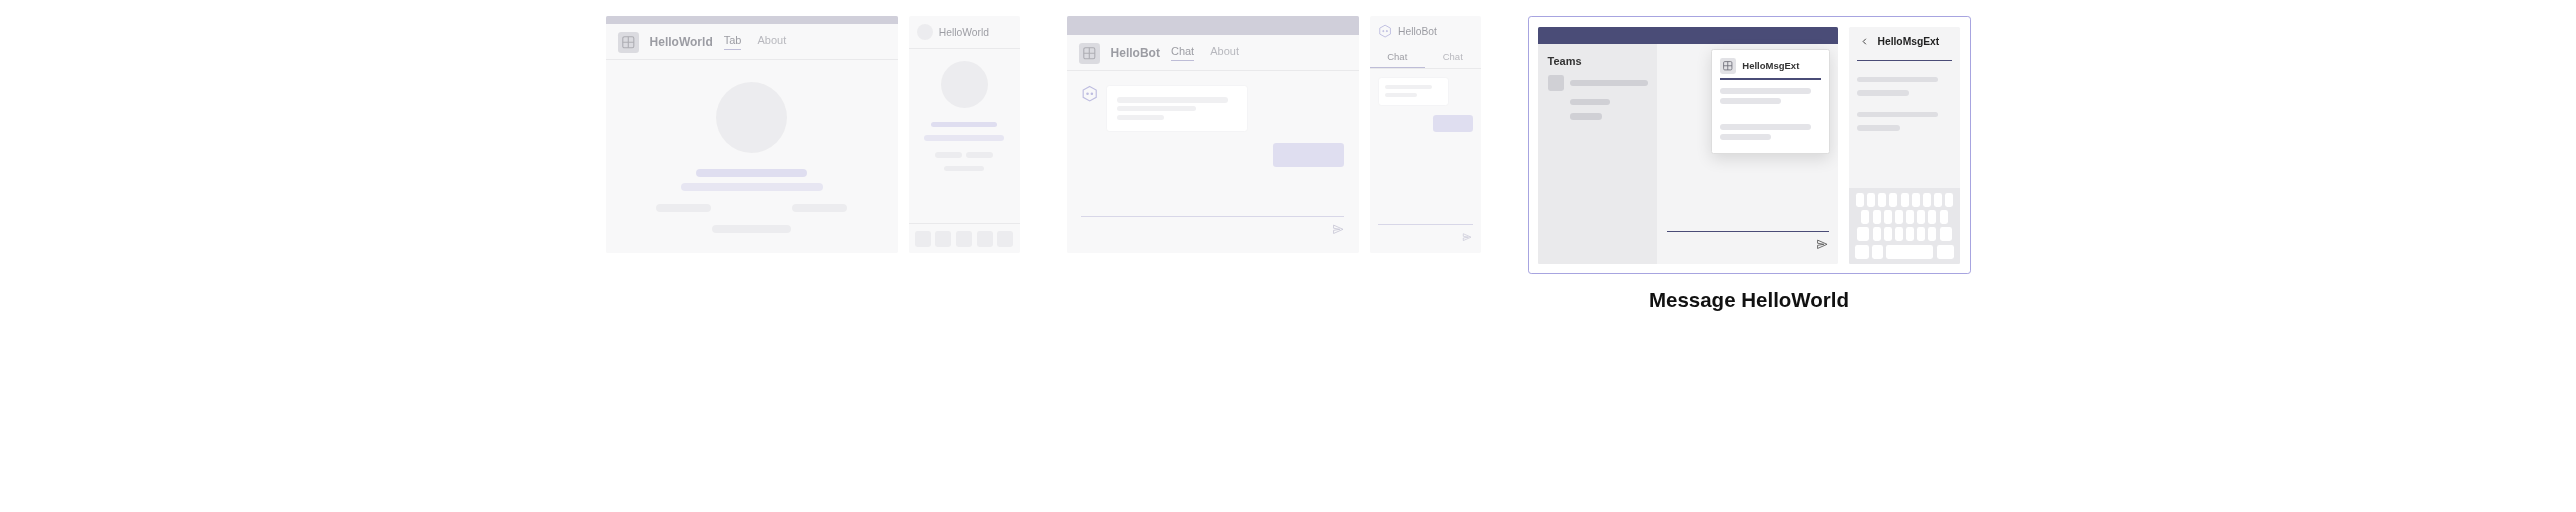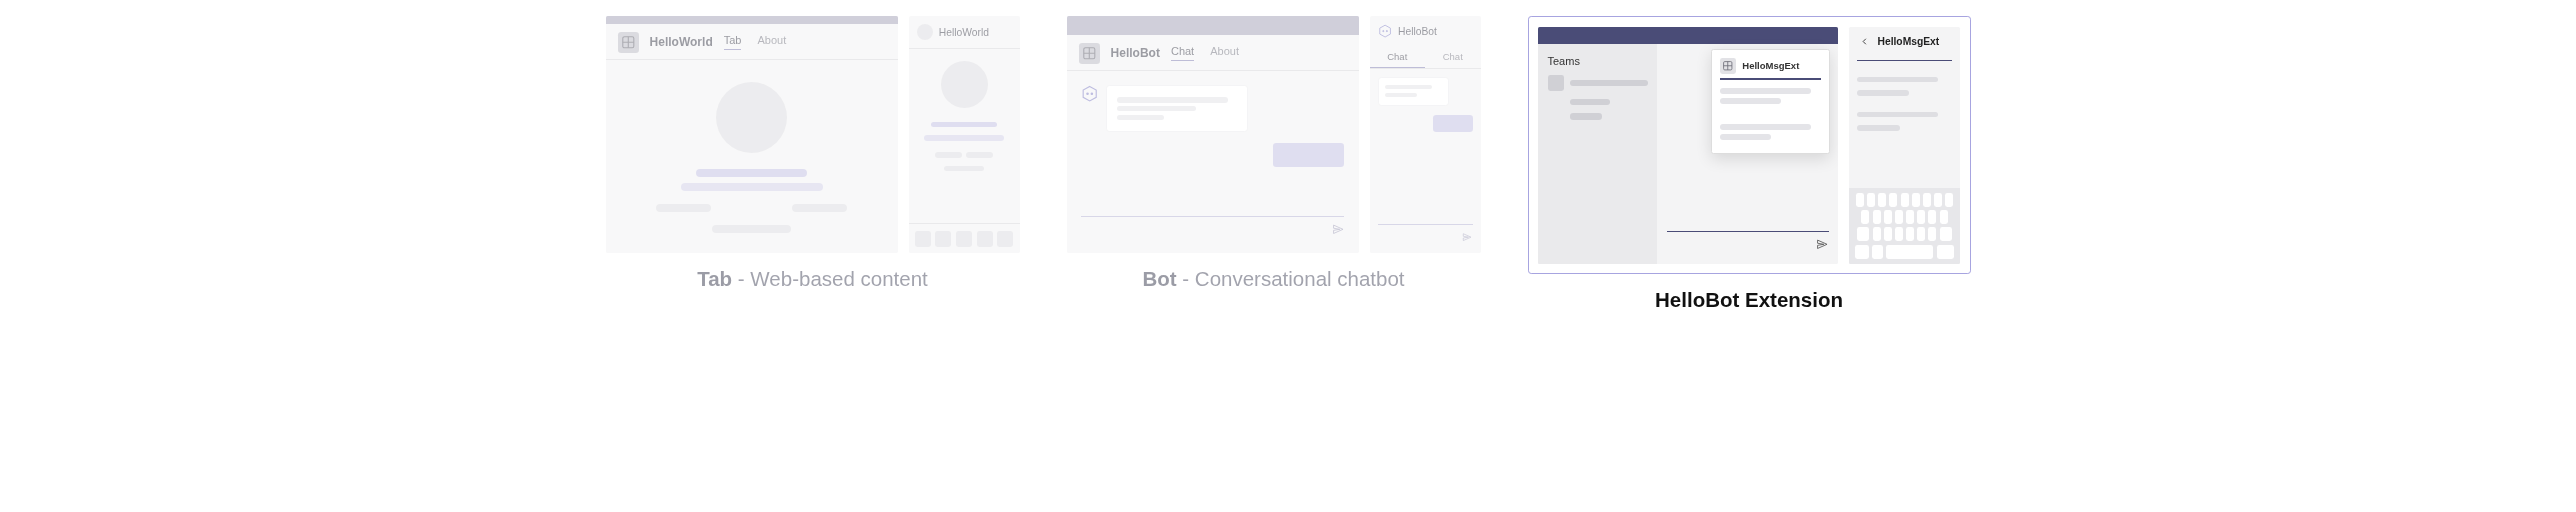--- a/index.html
+++ b/index.html
@@ -153,21 +153,21 @@
   }
   .compose.dark-line { border-top:0.8px solid #4a4c77; }
   .send-ico { margin-left:auto; color:#9a98b5; }
 
   
   .mext-layout { display:flex; height:100%; }
   .mext-sidebar {
     width:119px; background:#eaeaec;
     padding:11px 9.5px;
   }
-  .mext-side-title { font-size:11px; font-weight:400; color:#333; margin-bottom:2px; }
+  .mext-side-title { font-size:11px; font-weight:700; color:#333; margin-bottom:2px; }
   .side-row { display:flex; gap:6.3px; align-items:center; margin:8px 0; }
   .side-sq { width:16px; height:16px; background:#d0d0d5; border-radius:2.4px; }
   .side-ln { height:6.3px; background:#d0d0d5; border-radius:3.2px; flex:1; }
   .side-ln.short { flex:0 0 40px; }
   .mext-main { flex:1; position:relative; padding:9.5px; display:flex; flex-direction:column; }
   .popover {
     position:absolute; top:4.7px; right:8px;
     width:119px; background:#fff;
     border:0.8px solid #ddd;
     box-shadow:0 4.7px 16px rgba(0,0,0,0.12);
@@ -248,23 +248,20 @@
       </div>
       <div class="navdots">
         <div></div>
         <div></div>
         <div></div>
         <div></div>
         <div></div>
       </div>
     </div>
   </div>
-  <div class="caption">
-    <span class="strong">Tab</span><span> - Web-based content</span>
-  </div>
 </div>
 
 <div class="panel faded">
   <div class="panel-row">
 
     <div class="desktop">
       <div class="titlebar"></div>
       <div class="appbar">
         <div class="app-icon">
           <svg viewBox="0 0 16 16" fill="none" stroke="#6b6b76" stroke-width="1.4">
@@ -334,23 +331,20 @@
         </div>
         <div class="compose" style="margin-top:auto">
           <span class="send-ico">
             <svg width="10.3" height="10.3" viewBox="0 0 24 24" fill="none" stroke="currentColor" stroke-width="1.6">
                 <path d="M3 20l18-8L3 4v6l12 2-12 2v6z"></path>
               </svg>
           </span>
         </div>
       </div>
     </div>
-  </div>
-  <div class="caption">
-    <span class="strong">Bot</span><span> - Conversational chatbot</span>
   </div>
 </div>
 
 <div class="panel">
   <div class="highlight-wrap">
     <div class="panel-row">
 
       <div class="desktop wider">
         <div class="titlebar dark"></div>
         <div class="mext-layout">
@@ -450,16 +444,16 @@
             <div class="key" style="width:14.2px"></div>
               <div class="key" style="width:11px"></div>
               <div class="key space"></div>
               <div class="key" style="width:17.4px"></div>
           </div>
         </div>
       </div>
     </div>
   </div>
   <div class="caption" style="color:#111">
-    <span class="strong" style="color:#111">HelloBot Extension</span><span></span>
+    <span class="strong" style="color:#111">Message HelloWorld</span><span></span>
   </div>
 </div>
 
 
 </body></html>

